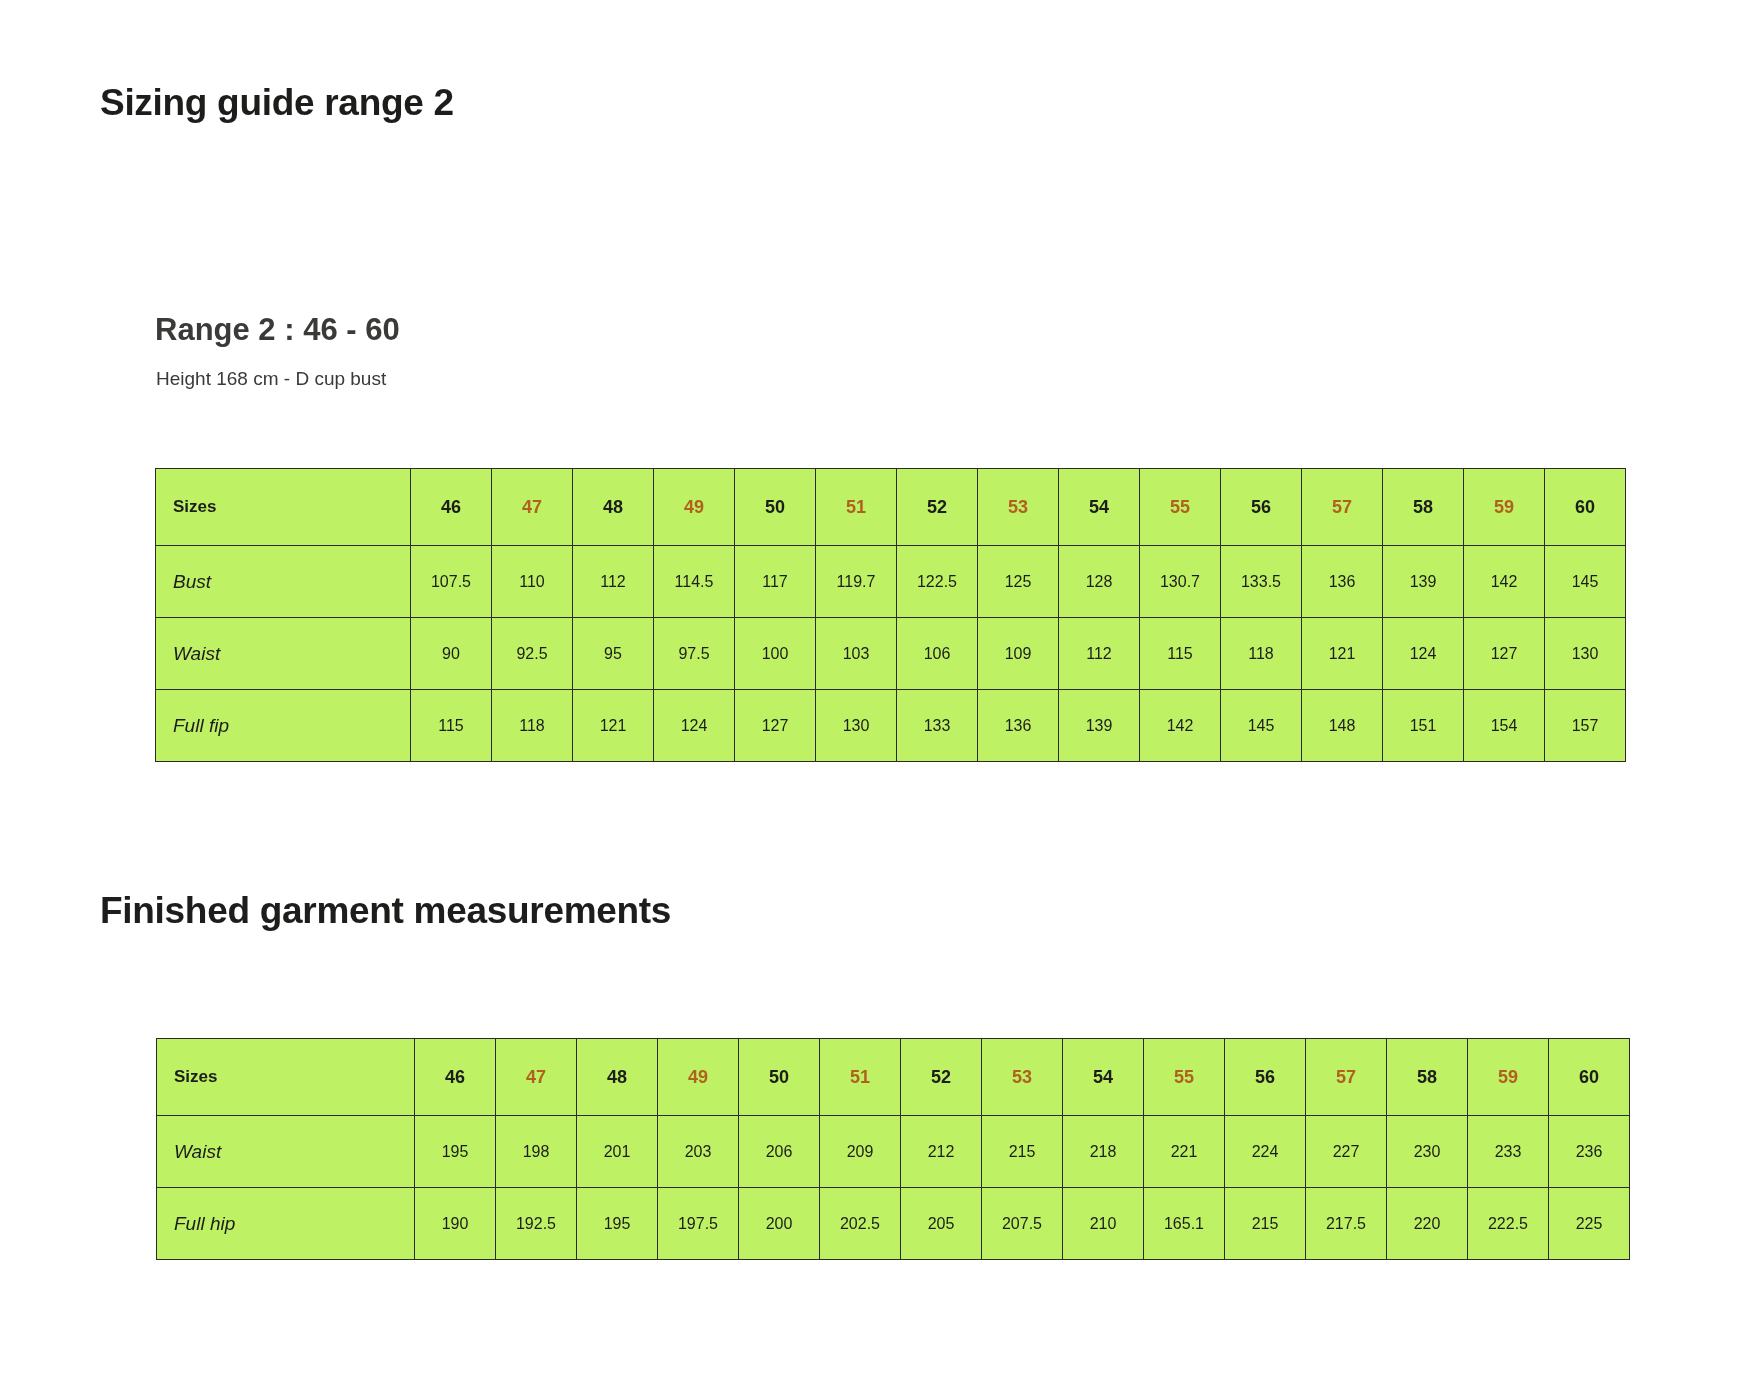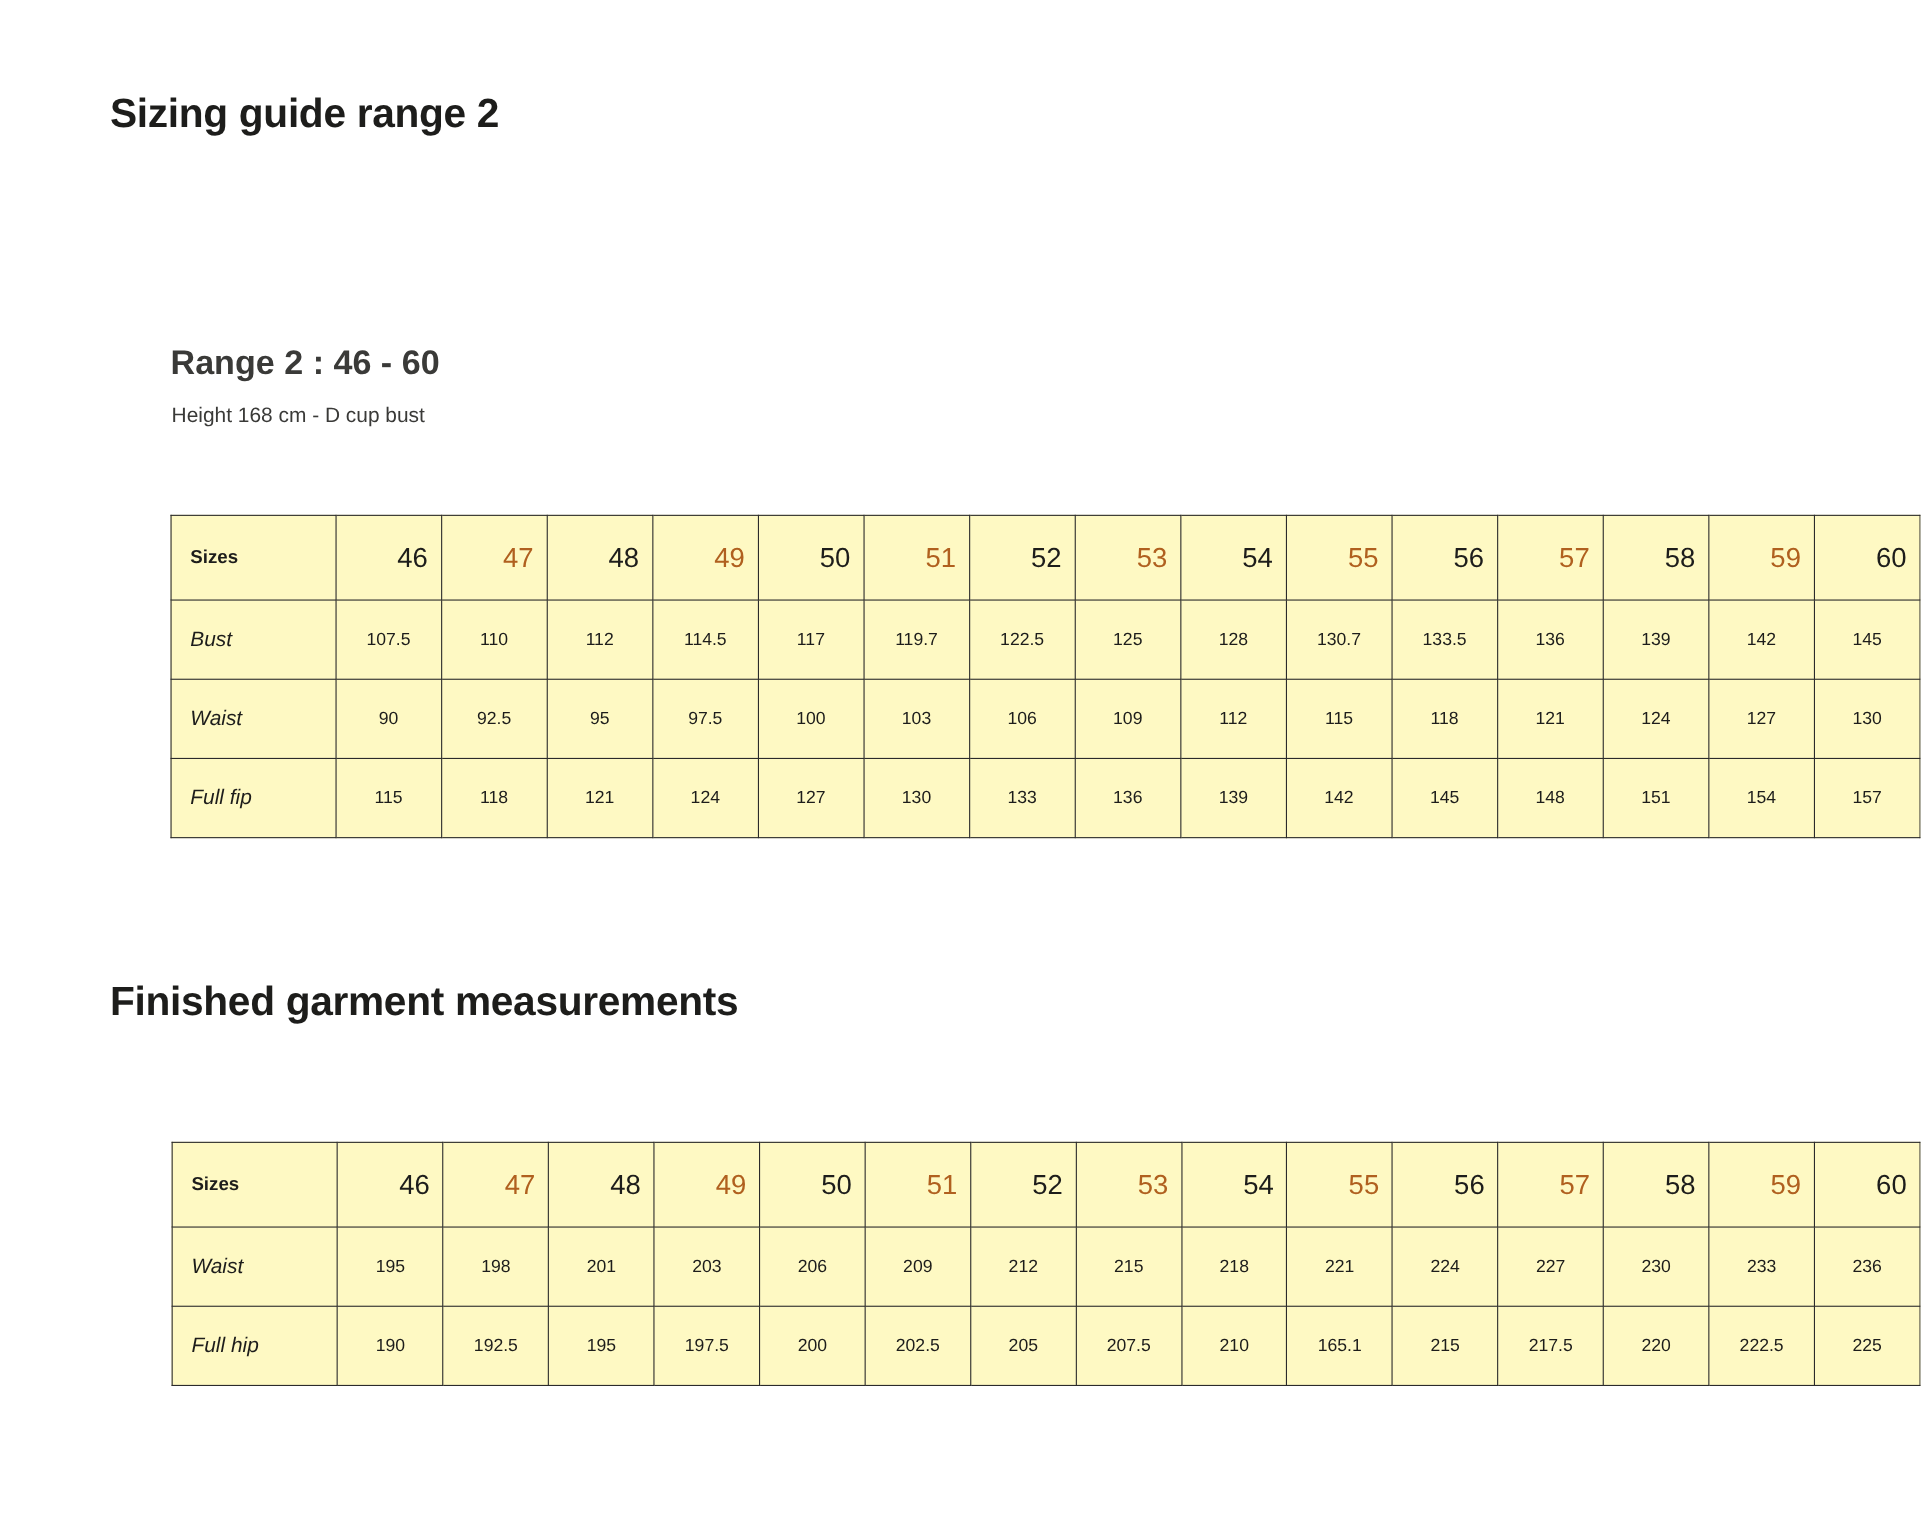--- a/index.html
+++ b/index.html
@@ -46,44 +46,43 @@
     top: 368px;
     font-size: 19px;
     font-weight: 400;
     color: #3a3a38;
   }
 
   table.sz {
     position: absolute;
     border-collapse: collapse;
     table-layout: fixed;
-    background: #fef9c3;
+    background: #bef264;
   }
   table.sz td, table.sz th {
     border: 1px solid #2b2b2b;
     text-align: center;
     vertical-align: middle;
     padding: 0;
     font-weight: normal;
   }
   table.sz .lbl {
     text-align: left;
     padding-left: 17px;
     font-size: 18px;
     color: #1d1d1b;
   }
   table.sz thead .lbl {
     font-weight: bold;
     font-size: 17px;
   }
   table.sz thead td {
-    font-size: 25px;
-    font-weight: normal;
+    font-size: 18px;
+    font-weight: bold;
     height: 76px;
-    padding-left: 44px;
   }
   table.sz tbody td {
     font-size: 16px;
     height: 71px;
     color: #1d1d1b;
   }
   table.sz tbody .lbl { font-size: 19px; font-style: italic; }
   .odd { color: #b0601f; }
 
   

